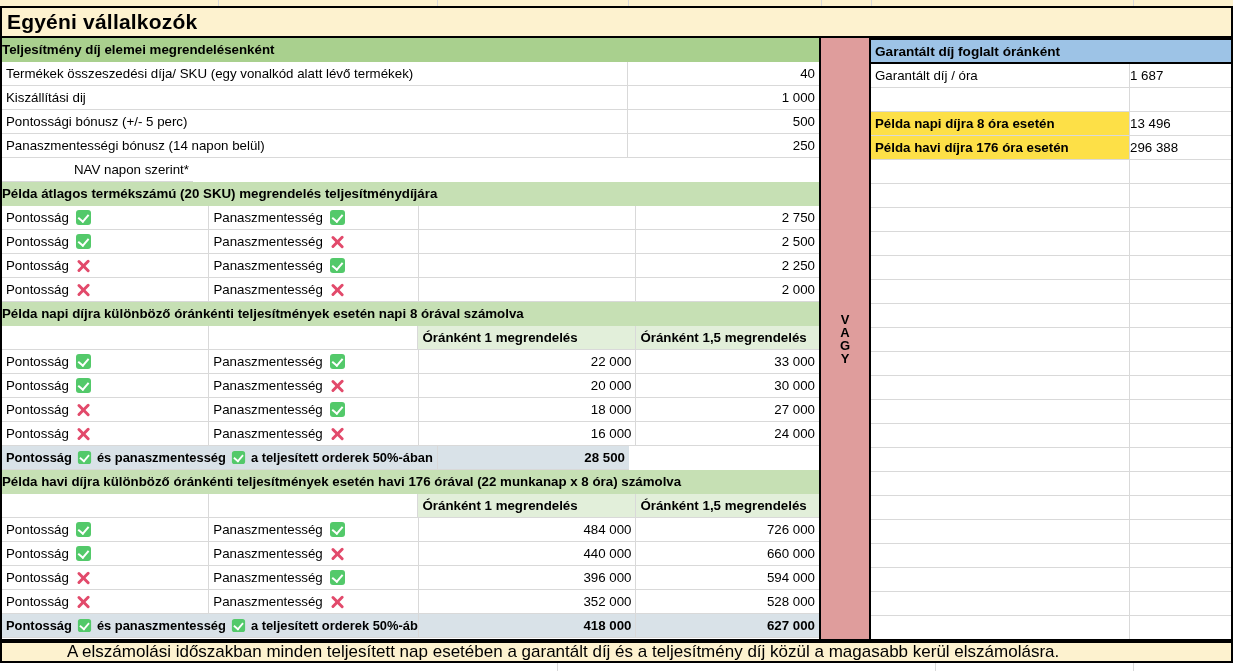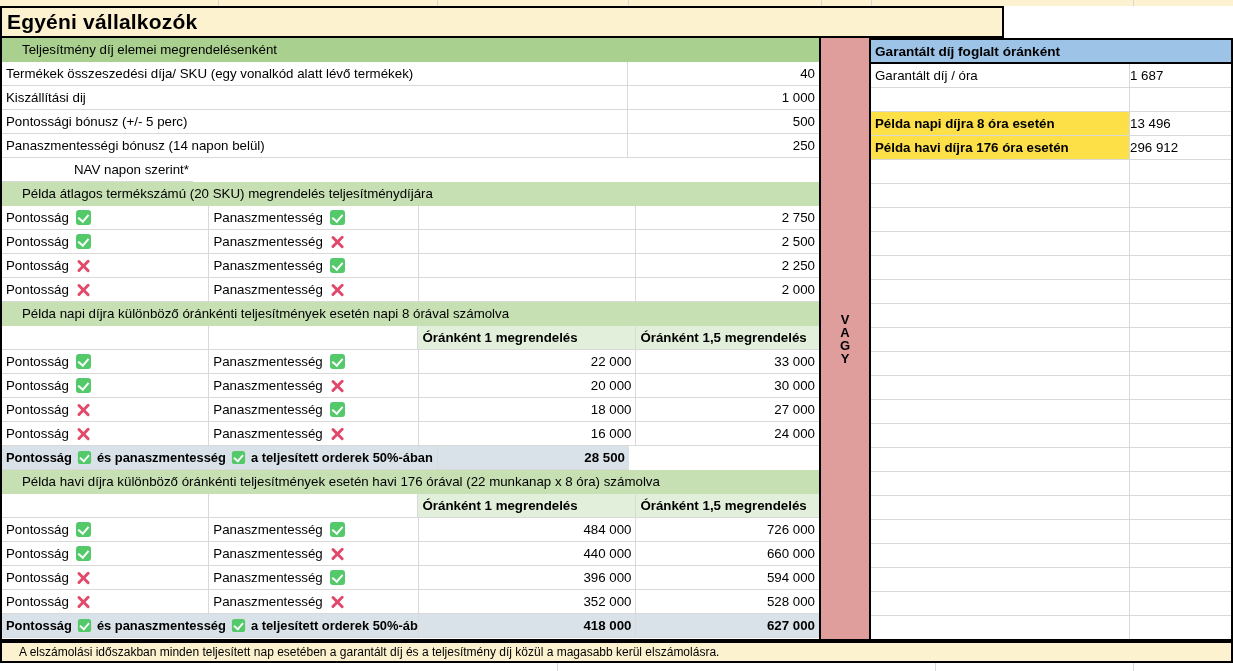--- a/index.html
+++ b/index.html
@@ -4,34 +4,34 @@
 <style>
   html,body{margin:0;padding:0;background:#fff;}
   #screen{position:relative;width:1233px;height:671px;background:#fff;overflow:hidden;
           font-family:"Liberation Sans",sans-serif;color:#000;}
   
   .strip{position:absolute;left:0;width:1233px;}
   #top-strip{top:0;height:6px;background:#fdf2cf;}
   #bottom-strip{top:663px;height:8px;background:#fff;}
   .vtick{position:absolute;top:0;bottom:0;width:1px;background:#d9d9d9;}
   
-  #title-bar{position:absolute;left:0;top:6px;width:1004px;height:32px;box-sizing:border-box;
+  #title-bar{position:absolute;left:0;top:6px;width:1233px;height:32px;box-sizing:border-box;
              background:#fdf2cf;border:2px solid #000;display:flex;align-items:center;}
   #title-bar .t{font-size:21px;font-weight:bold;padding-left:5px;letter-spacing:.2px;}
   
   #sheet{position:absolute;left:0;top:38px;width:1233px;height:603px;display:flex;}
   
   #ltable{width:821px;box-sizing:border-box;border-left:2px solid #000;border-right:2px solid #000;
           border-bottom:2px solid #000;background:#fff;overflow:hidden;}
   .row{display:flex;height:24px;box-sizing:border-box;}
   .cell{box-sizing:border-box;height:24px;line-height:23px;font-size:13.3px;overflow:hidden;
         white-space:nowrap;border-bottom:1px solid #d9d9d9;}
   .lbl{padding-left:4px;}
   .val{text-align:right;padding-right:4px;}
-  .full-l{width:700px;padding-left:20px;font-weight:normal;border-bottom:none;}
+  .full-l{width:700px;padding-left:0;font-weight:bold;border-bottom:none;}
   .hdr-main{background:#a9d08e;}
   .hdr-sub{background:#c6e0b4;}
   .c1{width:217px;border-right:1px solid #d9d9d9;}
   .c2{width:219px;border-right:1px solid #d9d9d9;}
   .c3{width:228px;border-right:1px solid #d9d9d9;}
   .c4{width:191px;}
   .wlab{width:626px;border-right:1px solid #d9d9d9;}
   .wval{width:191px;}
   .colhead{background:#e2efda;font-weight:bold;padding-left:4px;}
   .sumrow .cell{background:#d9e2e8;font-weight:bold;}
@@ -63,21 +63,21 @@
   .hdr-blue .cell{width:358px;border-bottom:none;font-weight:bold;font-size:13.6px;padding-left:4px;}
   .rlbl{width:259px;border-right:1px solid #d9d9d9;padding-left:4px;}
   .rval{width:101px;padding-right:4px;}
   .rgreen{background:#fde047;font-weight:bold;}
   #rfill{position:relative;flex:1;
          background:repeating-linear-gradient(to bottom,#fff 0 23px,#d9d9d9 23px 24px);}
   #rfill::after{content:"";position:absolute;top:0;bottom:0;left:258px;width:1px;background:#d9d9d9;}
   
   #note-row{position:absolute;left:0;top:641px;width:1233px;height:22px;box-sizing:border-box;
             background:#fdf2cf;border:2px solid #000;display:flex;align-items:center;}
-  #note-row .t{font-size:12px;padding-left:17px;white-space:nowrap;}
+  #note-row .t{font-size:17px;padding-left:17px;white-space:nowrap;margin-left:48px;}
 </style>
 </head>
 <body>
 
 <div id="screen">
 
   <div id="top-strip" class="strip">
     <div class="vtick" style="left:218px"></div>
     <div class="vtick" style="left:437px"></div>
     <div class="vtick" style="left:628px"></div>
@@ -328,21 +328,21 @@
       <div class="row">
         <div class="cell rlbl"></div>
         <div class="cell rval"></div>
       </div>
       <div class="row">
         <div class="cell rlbl rgreen">Példa napi díjra 8 óra esetén</div>
         <div class="cell rval">13 496</div>
       </div>
       <div class="row">
         <div class="cell rlbl rgreen">Példa havi díjra 176 óra esetén</div>
-        <div class="cell rval">296 912</div>
+        <div class="cell rval">296 388</div>
       </div>
       <div id="rfill"></div>
     </div>
 
   </div>
 
   <div id="note-row">
     <span class="t">A elszámolási időszakban minden teljesített nap esetében a garantált díj és a teljesítmény díj közül a magasabb kerül elszámolásra.</span>
   </div>
 

